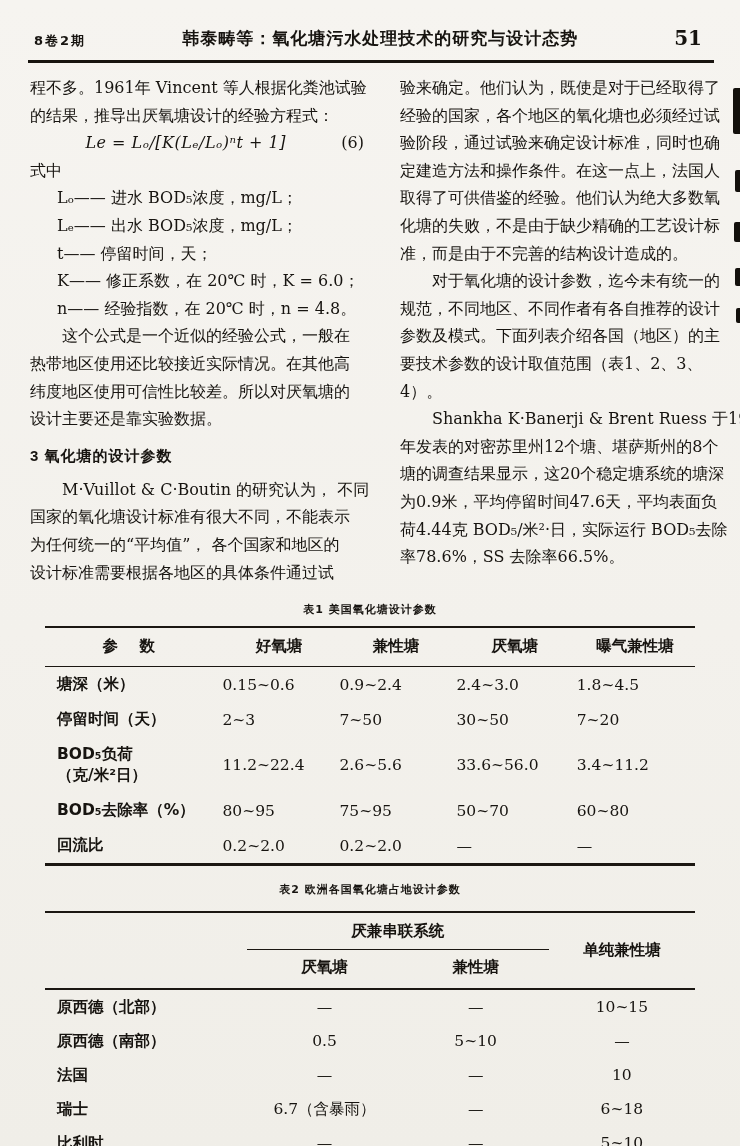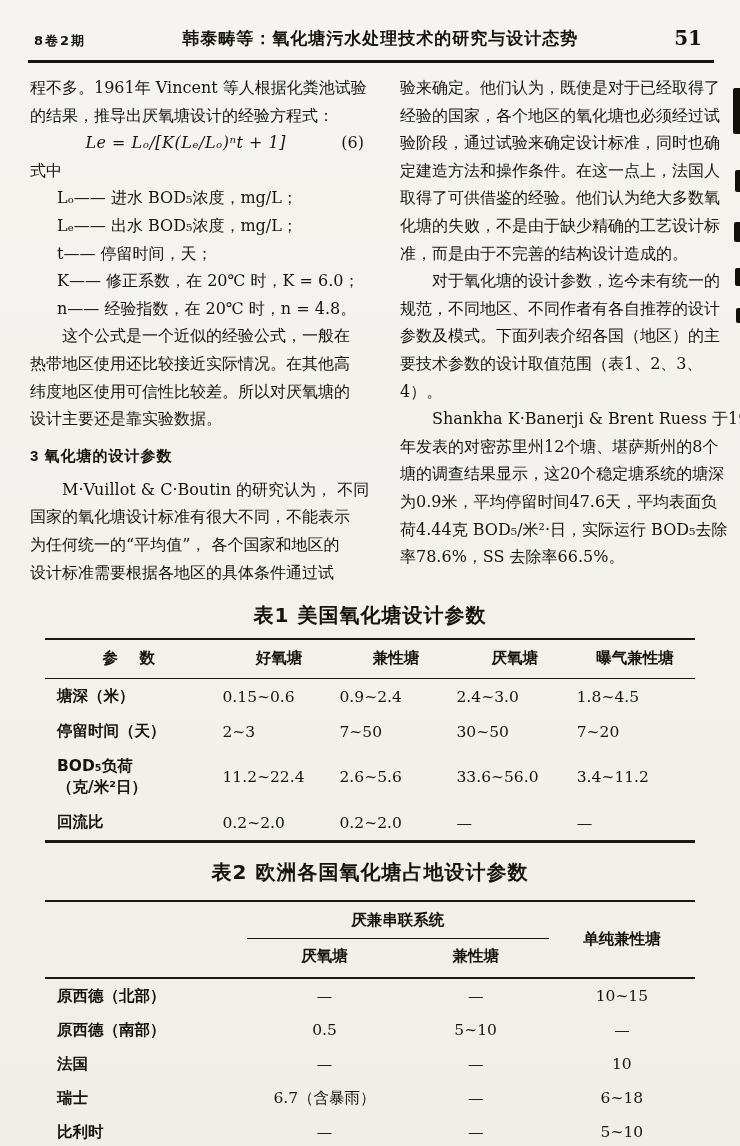--- a/index.html
+++ b/index.html
@@ -22,21 +22,21 @@
   .columns{display:flex;gap:36px;margin:11px 24px 0 30px;}
   .col{flex:0 0 334px;width:334px;font-size:16px;line-height:27.6px;}
   .line{white-space:nowrap;}
   .line.indent{padding-left:32px;}
   .line.def{padding-left:27px;}
   .line.formula{display:flex;align-items:baseline;font-style:italic;}
   .line.formula .expr{flex:1;text-align:center;letter-spacing:0.5px;}
   .line.formula .eqnum{font-style:normal;}
   .sec-heading{font-family:Liberation Sans, sans-serif;font-weight:bold;font-size:15px;line-height:30px;padding:8px 0 5px;letter-spacing:1px;}
   
-  .tbl-title{text-align:center;font-family:"DejaVu Sans","Liberation Sans",sans-serif;font-weight:bold;font-size:20px;margin:16px 0 9px;letter-spacing:1px;}
+  .tbl-title{text-align:center;font-family:"DejaVu Sans","Liberation Sans",sans-serif;font-weight:bold;font-size:11px;margin:16px 0 9px;letter-spacing:1px;}
   table{border-collapse:collapse;margin:0 auto;width:650px;table-layout:fixed;}
   #table1{border-top:2.5px solid #1b1712;border-bottom:3px solid #1b1712;}
   #table1 thead th{border-bottom:1.5px solid #1b1712;font-family:"DejaVu Sans","Liberation Sans",sans-serif;font-weight:bold;font-size:15.5px;padding:8px 2px 9px;}
   #table1 thead th:first-child{letter-spacing:8px;}
   #table1 td{font-size:15.5px;text-align:left;padding:7px 2px;}
   #table1 td.label,#table2 td.label{font-family:"DejaVu Sans","Liberation Sans",sans-serif;font-weight:bold;text-align:left;padding-left:12px;white-space:pre-line;line-height:21px;}
   #table2{border-top:2.5px solid #1b1712;border-bottom:3px solid #1b1712;margin-top:14px;}
   #table2 th{font-family:"DejaVu Sans","Liberation Sans",sans-serif;font-weight:bold;font-size:15.5px;padding:6px 2px;}
   #table2 th.group{border-bottom:1.5px solid #1b1712;padding:8px 2px 7px;}
   #table2 tr.subhdr th{border-bottom:2px solid #1b1712;padding:7px 2px 10px;}
@@ -143,20 +143,27 @@
         </tr>
         <tr>
           <td class="label">BOD₅负荷
 （克/米²日）</td>
           <td>11.2~22.4</td>
           <td>2.6~5.6</td>
           <td>33.6~56.0</td>
           <td>3.4~11.2</td>
         </tr>
         <tr>
+          <td class="label">BOD₅去除率（%）</td>
+          <td>80~95</td>
+          <td>75~95</td>
+          <td>50~70</td>
+          <td>60~80</td>
+        </tr>
+        <tr>
           <td class="label">回流比</td>
           <td>0.2~2.0</td>
           <td>0.2~2.0</td>
           <td>—</td>
           <td>—</td>
         </tr>
       </tbody>
   </table>
 
   <div class="tbl-title">表2  欧洲各国氧化塘占地设计参数</div>

